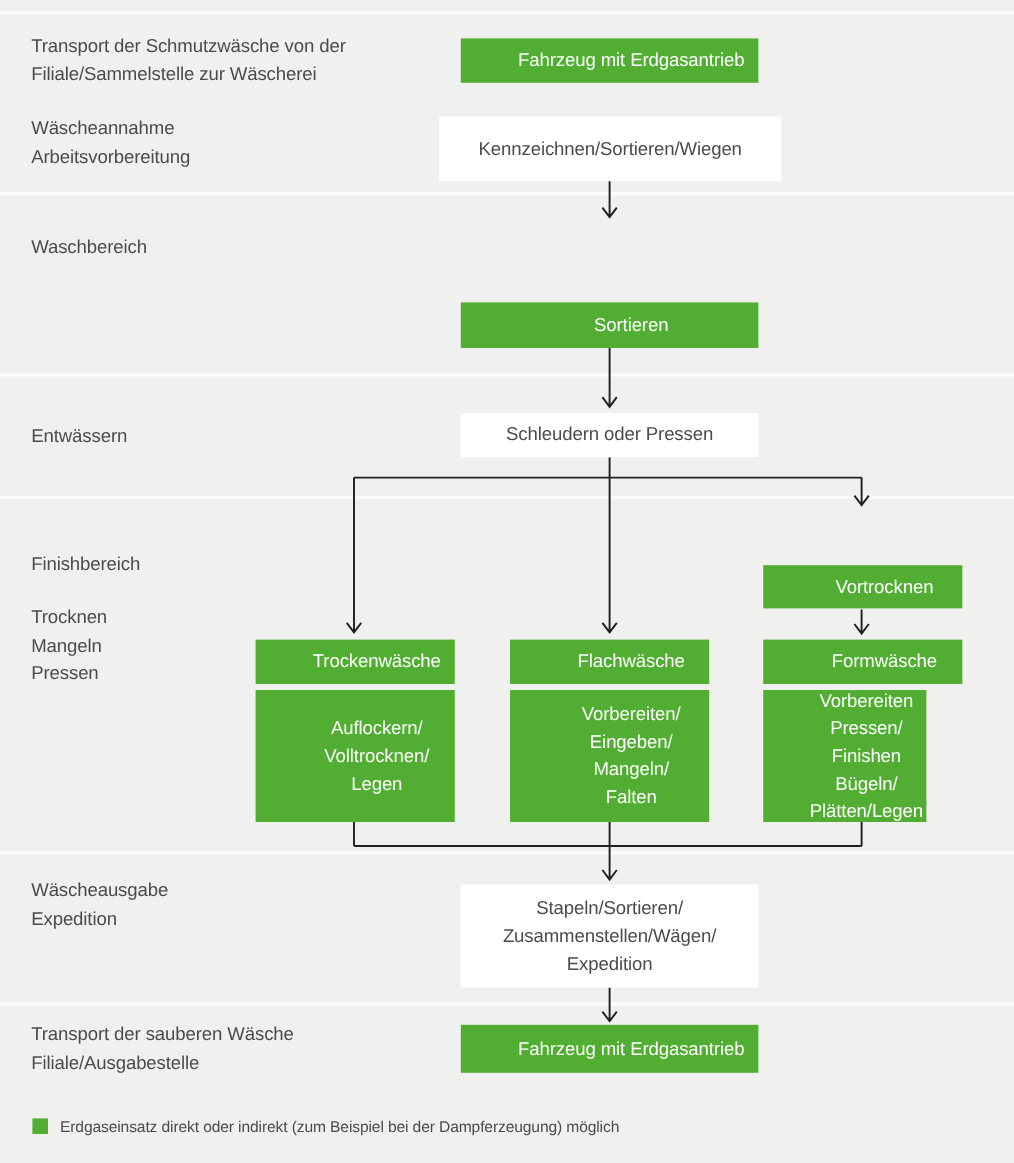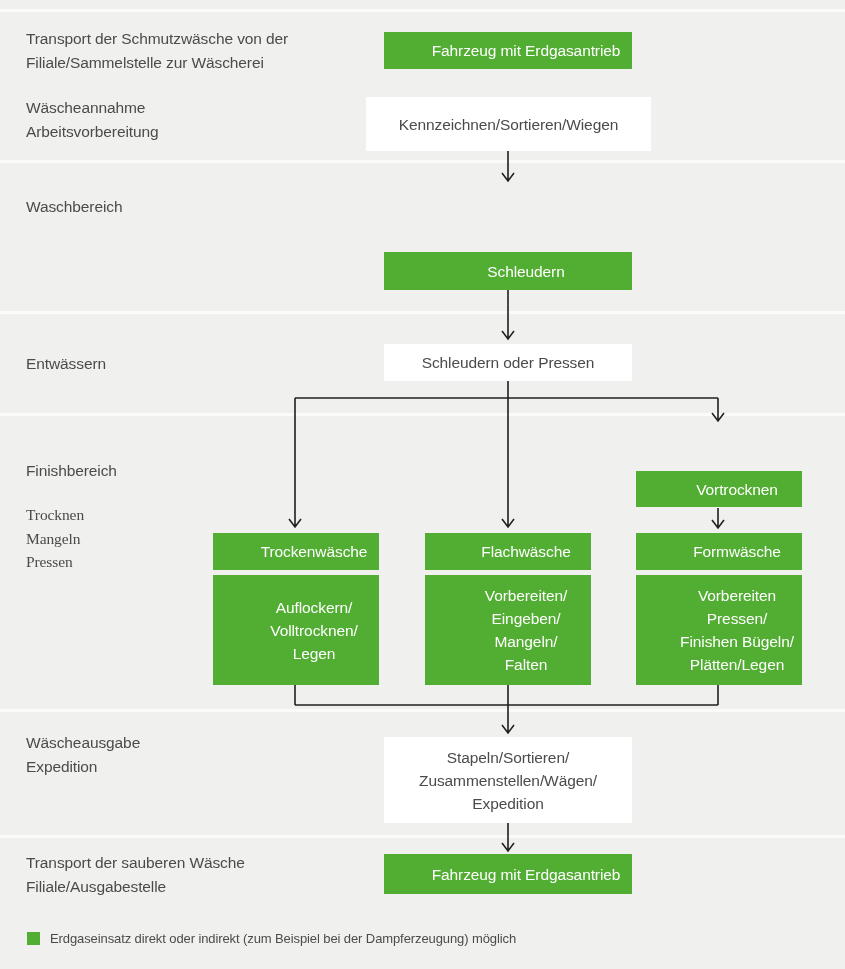--- a/index.html
+++ b/index.html
@@ -52,29 +52,29 @@
   .b-vehicle-bot   { left: 384px; top: 854px; width: 248px; height: 40px; }
 
   
   .b-fluff         { left: 636px; top: 428px; width: 166px; height: 37px; }
   .b-predry        { left: 636px; top: 471px; width: 166px; height: 36px; }
   .b-dry-header    { left: 213px; top: 533px; width: 166px; height: 37px; }
   .b-flat-header   { left: 425px; top: 533px; width: 166px; height: 37px; }
   .b-shaped-header { left: 636px; top: 533px; width: 166px; height: 37px; }
   .b-dry-detail    { left: 213px; top: 575px; width: 166px; height: 110px; }
   .b-flat-detail   { left: 425px; top: 575px; width: 166px; height: 110px; }
-  .b-shaped-detail { left: 636px; top: 575px; width: 166px; height: 110px; }
+  .b-shaped-detail { left: 636px; top: 575px; width: 136px; height: 110px; }
 
   
   .l-transport-dirty { top: 27px; }
   .l-intake          { top: 96px; }
   .l-wash            { top: 195px; }
   .l-dewater         { top: 352px; }
   .l-finish          { top: 459px; }
-  .l-dmp             { top: 503px; font-family: Liberation Serif, serif; }
+  .l-dmp             { top: 503px; }
   .l-dispatch        { top: 731px; }
   .l-transport-clean { top: 851px; }
 
   svg.connectors {
     position: absolute;
     left: 0; top: 0;
     width: 845px; height: 969px;
     pointer-events: none;
   }
   svg.connectors path {
@@ -140,21 +140,21 @@
   <div class="stage-label l-dmp">Trocknen
 Mangeln
 Pressen</div>
   <div class="stage-label l-dispatch">Wäscheausgabe
 Expedition</div>
   <div class="stage-label l-transport-clean">Transport der sauberen Wäsche
 Filiale/Ausgabestelle</div>
 
   <div class="box green b-vehicle-top">Fahrzeug mit Erdgasantrieb</div>
   <div class="box white b-marking">Kennzeichnen/Sortieren/Wiegen</div>
-  <div class="box green b-spin">Schleudern</div>
+  <div class="box green b-spin">Sortieren</div>
   <div class="box white b-spin-or-press">Schleudern oder Pressen</div>
   <div class="box green b-predry">Vortrocknen</div>
   <div class="box green b-dry-header">Trockenwäsche</div>
   <div class="box green b-flat-header">Flachwäsche</div>
   <div class="box green b-dry-detail">Auflockern/
 Volltrocknen/
 Legen</div>
   <div class="box green b-shaped-header">Formwäsche</div>
   <div class="box green b-flat-detail">Vorbereiten/
 Eingeben/

